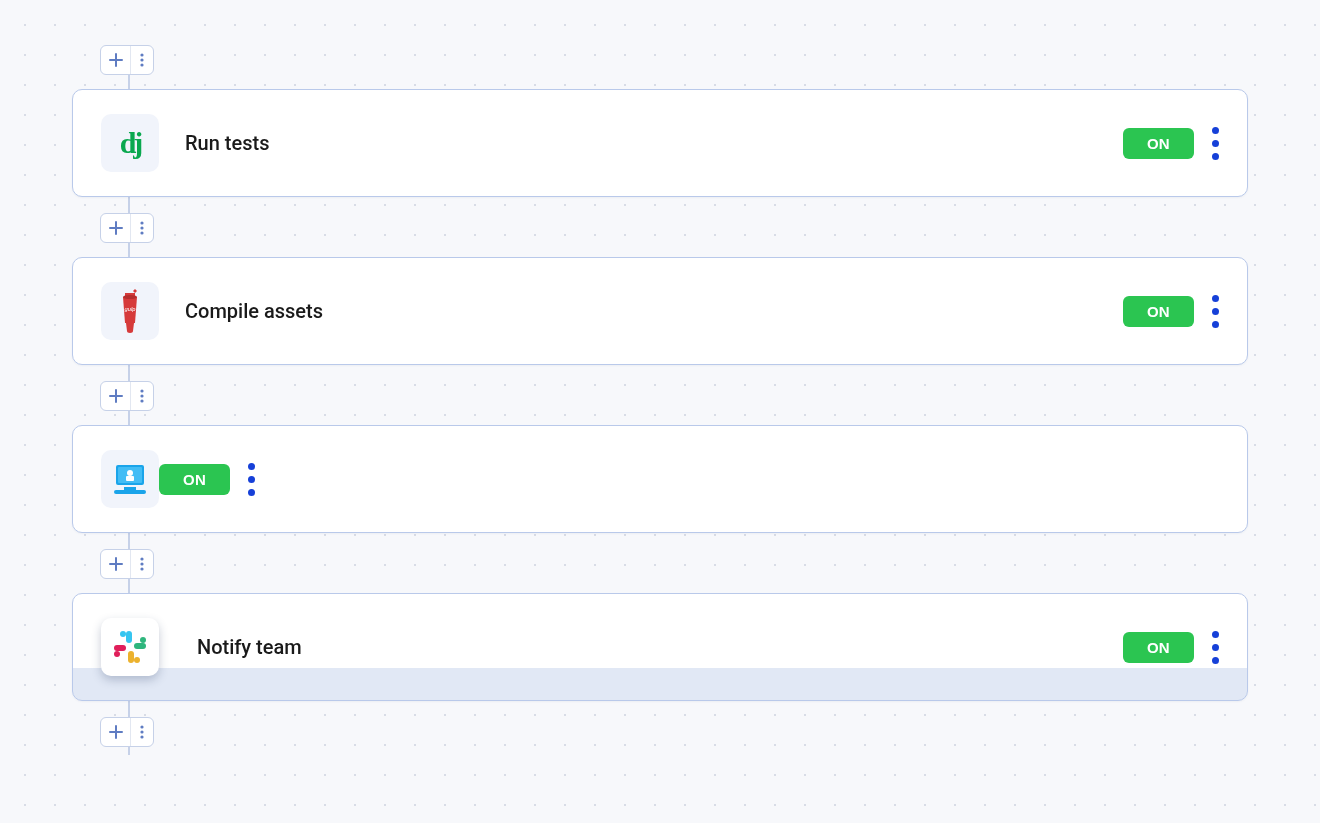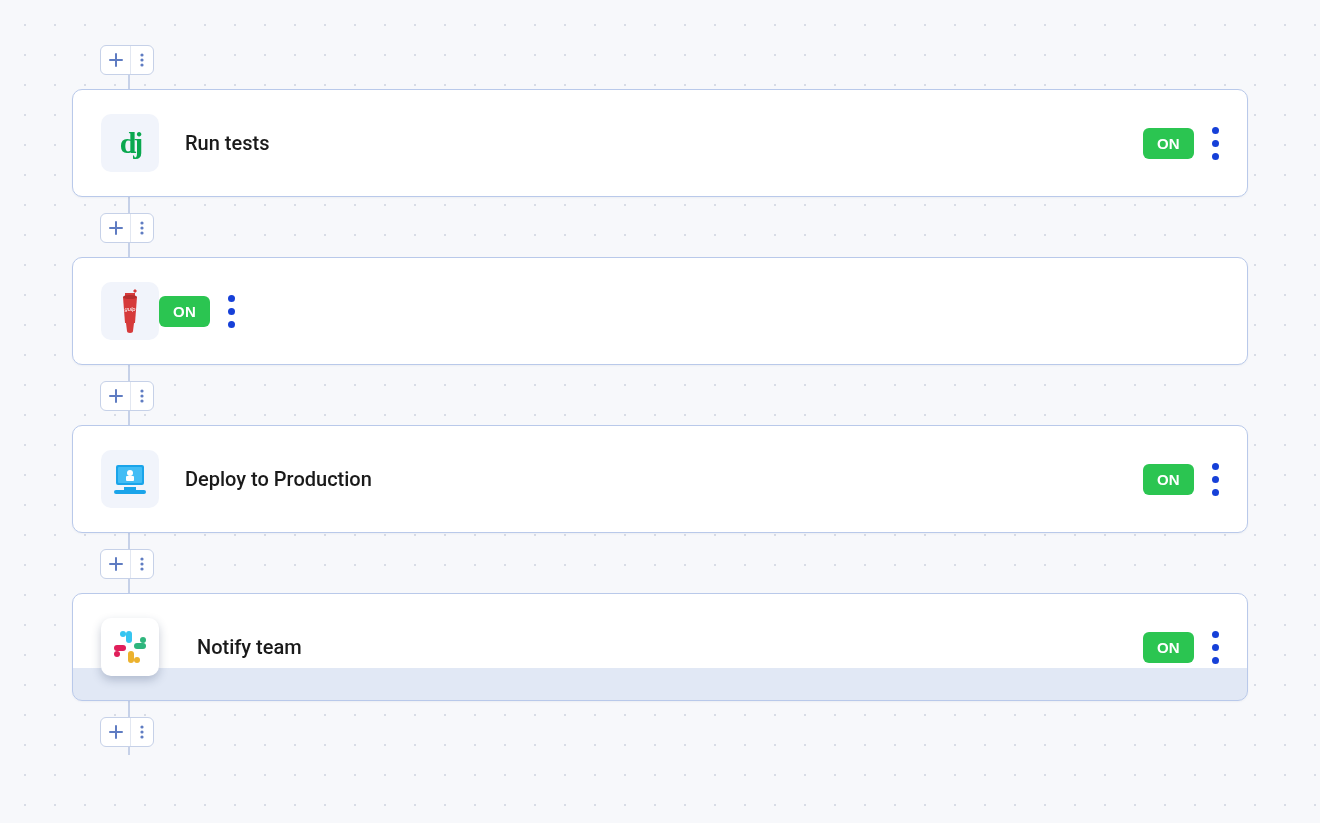--- a/index.html
+++ b/index.html
@@ -117,21 +117,21 @@
     display: flex;
     align-items: center;
     gap: 18px;
   }
   .on-badge {
     background: #2bc551;
     color: #fff;
     font-weight: 700;
     font-size: 15px;
     letter-spacing: 0.3px;
-    padding: 7px 14px;
+    padding: 7px 24px;
     border-radius: 6px;
     border: none;
     cursor: pointer;
   }
   .card-handle {
     display: flex;
     flex-direction: column;
     gap: 6px;
     cursor: grab;
   }
@@ -216,20 +216,21 @@
   <div class="card">
     <div class="card-icon icon-gulp">
       <svg viewBox="0 0 30 44">
         <path d="M10 4 L20 4 L18 2 L20 0 L22 2 L20 4 L20 8 L10 8 Z" fill="#d63a3a"></path>
         <path d="M8 8 L22 8 L20 34 L10 34 Z" fill="#d63a3a"></path>
         <ellipse cx="15" cy="8" rx="7" ry="2" fill="#b52e2e"></ellipse>
         <path d="M11 34 L19 34 L18 42 C18 43 17 44 15 44 C13 44 12 43 12 42 Z" fill="#d63a3a"></path>
         <text x="15" y="22" font-size="6" fill="#fff" text-anchor="middle" font-style="italic">gulp</text>
       </svg>
     </div>
+    <div class="card-title">Compile assets</div>
     <div class="card-right">
       <button class="on-badge">ON</button>
       <div class="card-handle">
           <span></span>
           <span></span>
           <span></span>
         </div>
     </div>
   </div>
   <div class="step-gap"></div>
@@ -256,21 +257,20 @@
     <div class="card-icon icon-deploy">
       <svg viewBox="0 0 40 40">
         <rect x="6" y="6" width="28" height="20" rx="2" fill="#1aa4ea"></rect>
         <rect x="8" y="8" width="24" height="16" rx="1" fill="#43bdf5"></rect>
         <circle cx="20" cy="14" r="3" fill="#fff"></circle>
         <rect x="16" y="17" width="8" height="5" rx="1" fill="#fff"></rect>
         <rect x="14" y="28" width="12" height="3" fill="#1aa4ea"></rect>
         <rect x="4" y="31" width="32" height="4" rx="2" fill="#1aa4ea"></rect>
       </svg>
     </div>
-    <div class="card-title">Deploy to Production</div>
     <div class="card-right">
       <button class="on-badge">ON</button>
       <div class="card-handle">
           <span></span>
           <span></span>
           <span></span>
         </div>
     </div>
   </div>
   <div class="step-gap"></div>

